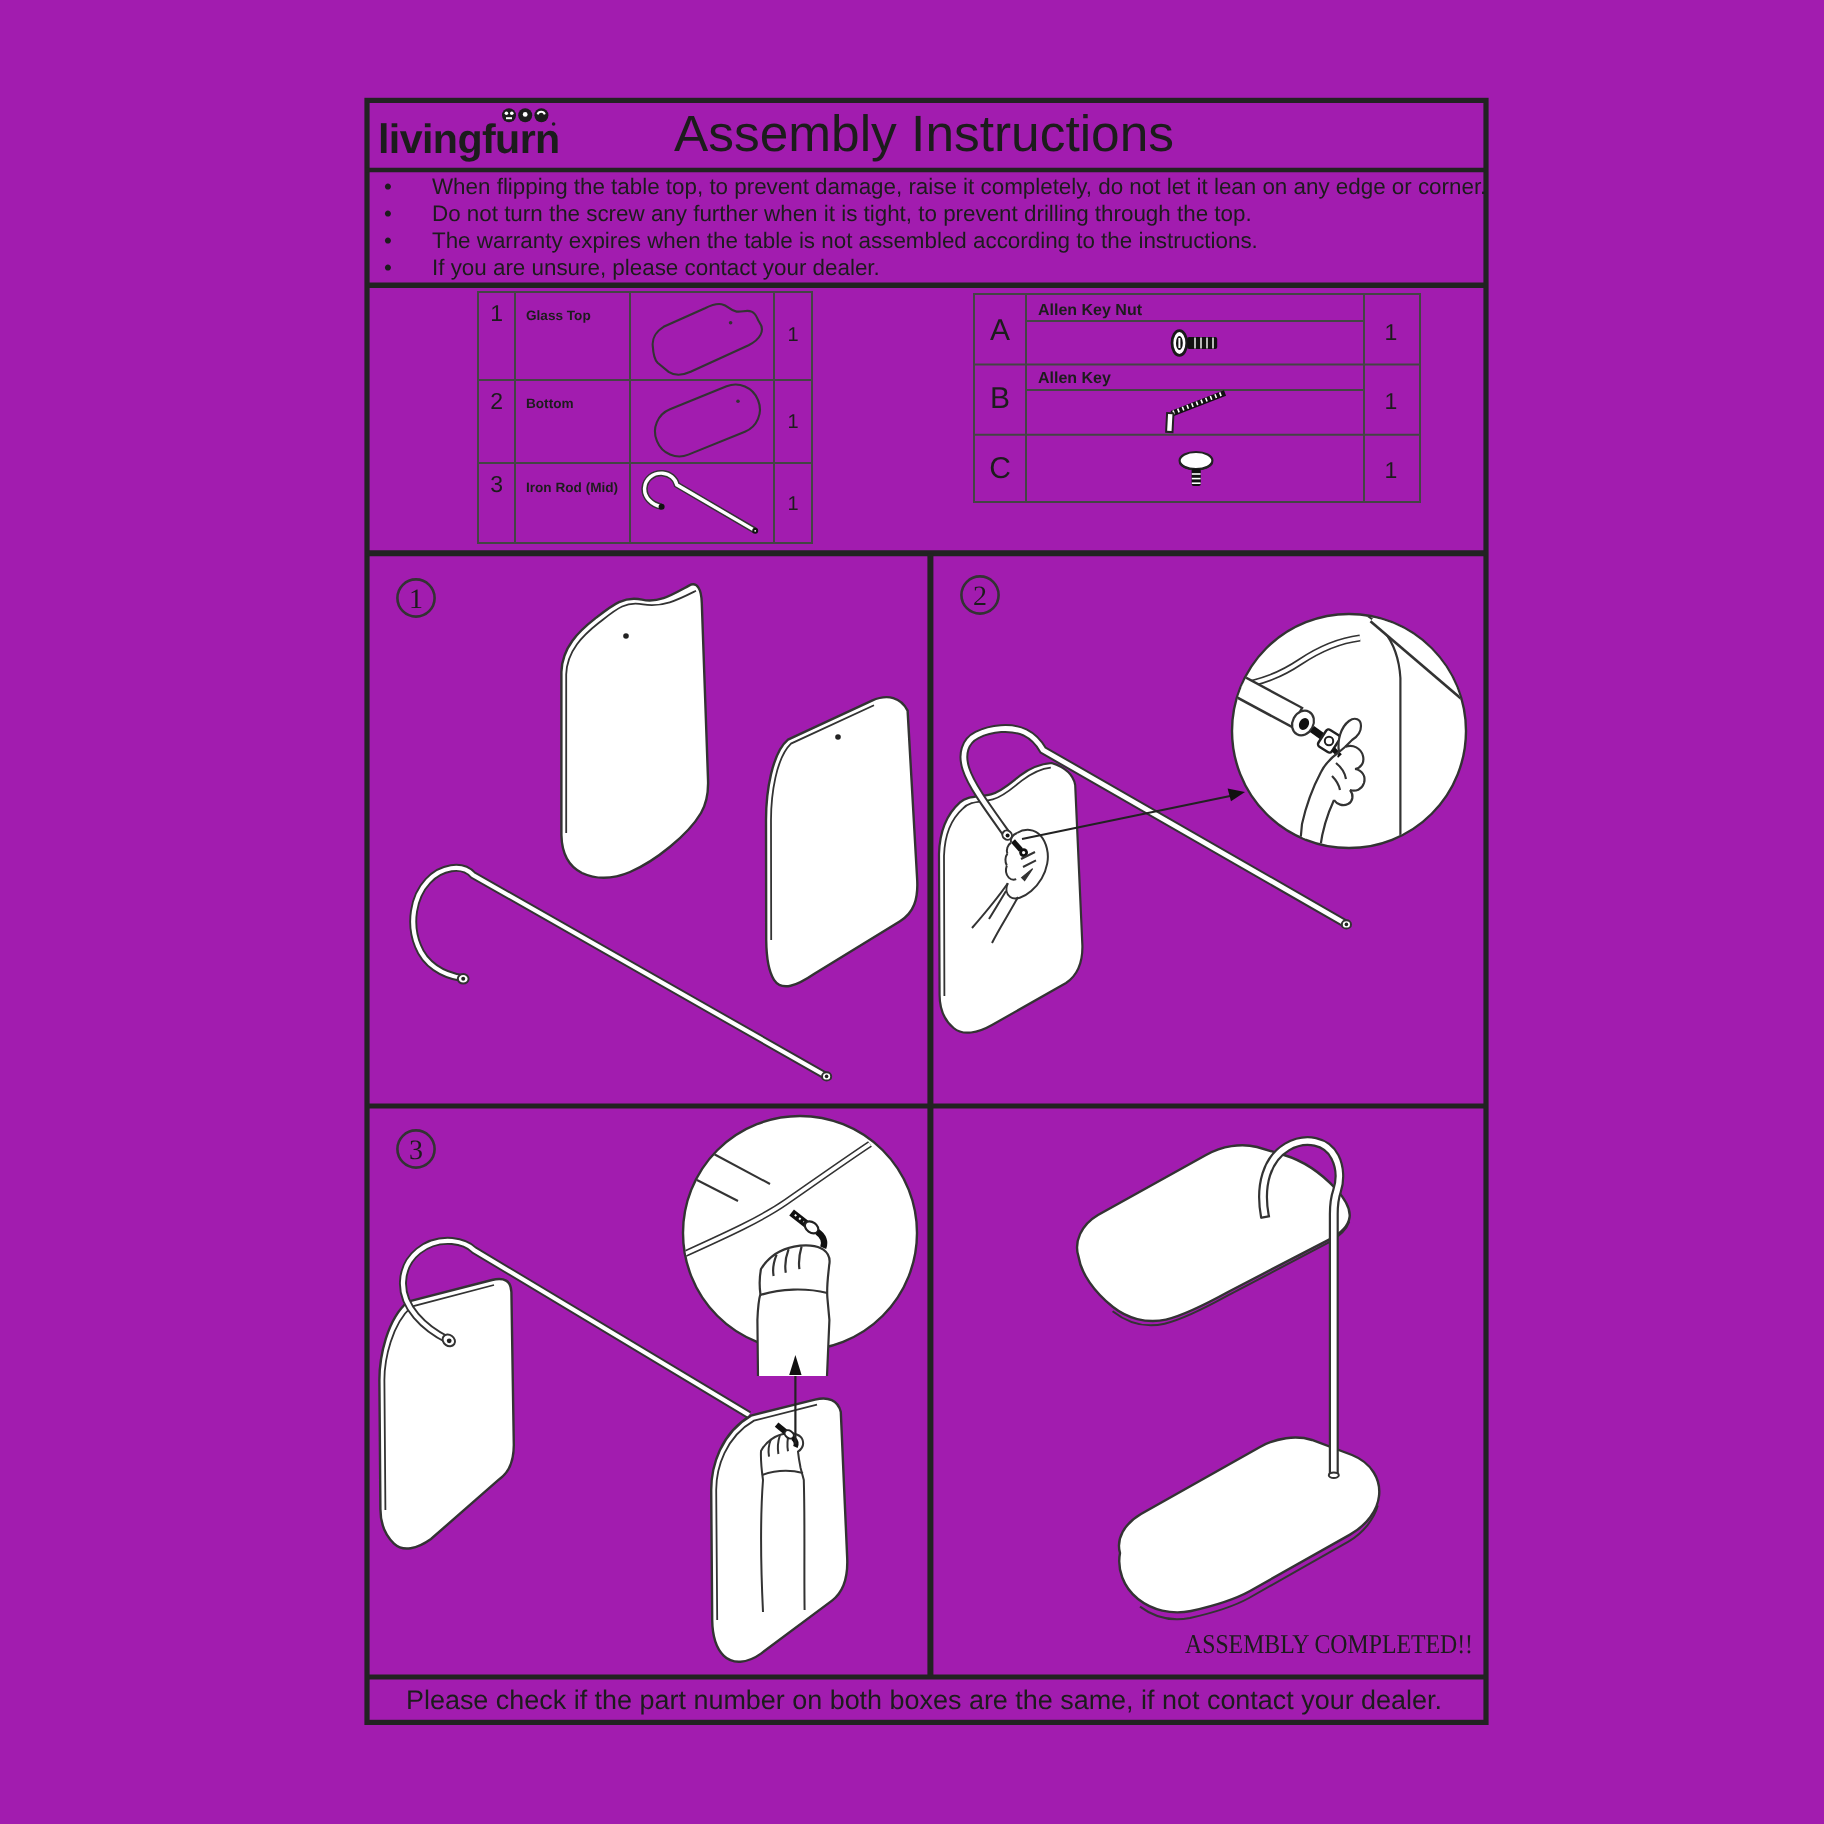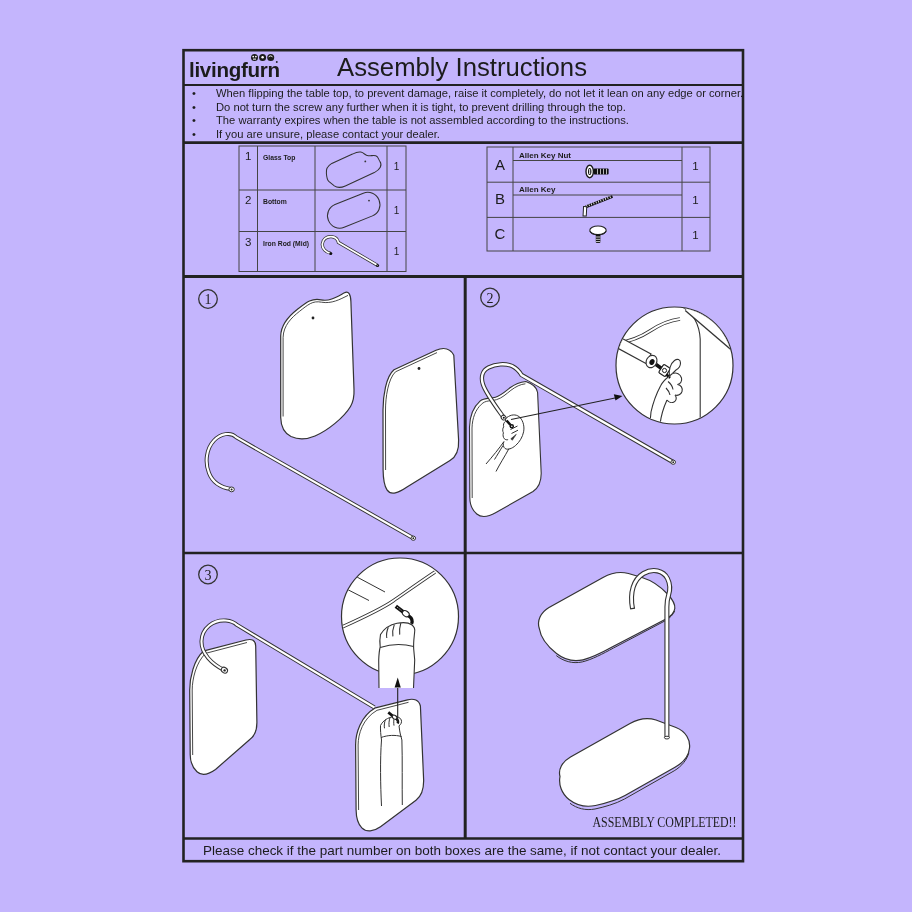--- a/index.html
+++ b/index.html
@@ -1,16 +1,16 @@
 <!DOCTYPE html>
 <html><head>
 <meta charset="utf-8">
 <style>
 html,body{margin:0;padding:0;background:#fff;}
-#page{position:relative;width:912px;height:912px;background:#c4b5fd;overflow:hidden;}
+#page{position:relative;width:912px;height:912px;background:#a21caf;overflow:hidden;}
 svg{position:absolute;left:0;top:0;}
 text{font-family:"Liberation Sans",sans-serif;fill:#1c1c1c;}
 .ser{font-family:"Liberation Serif",serif;}
 </style>
 </head>
 <body>
 <div id="page">
 <svg width="912" height="912" viewBox="0 0 912 912">
 
   <g stroke="#222" fill="none">

